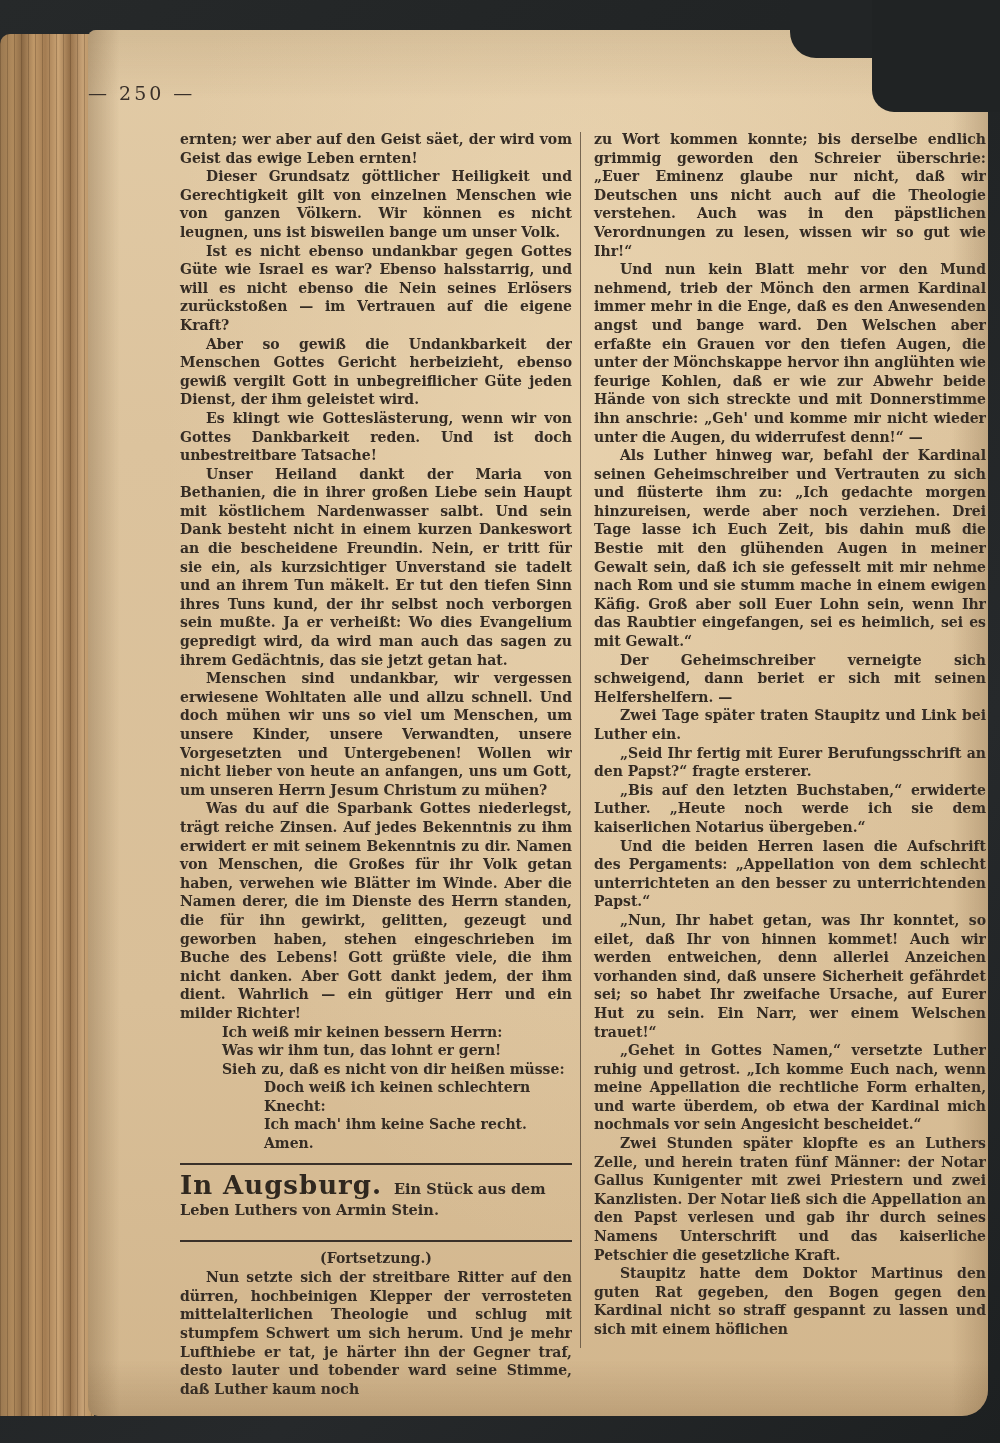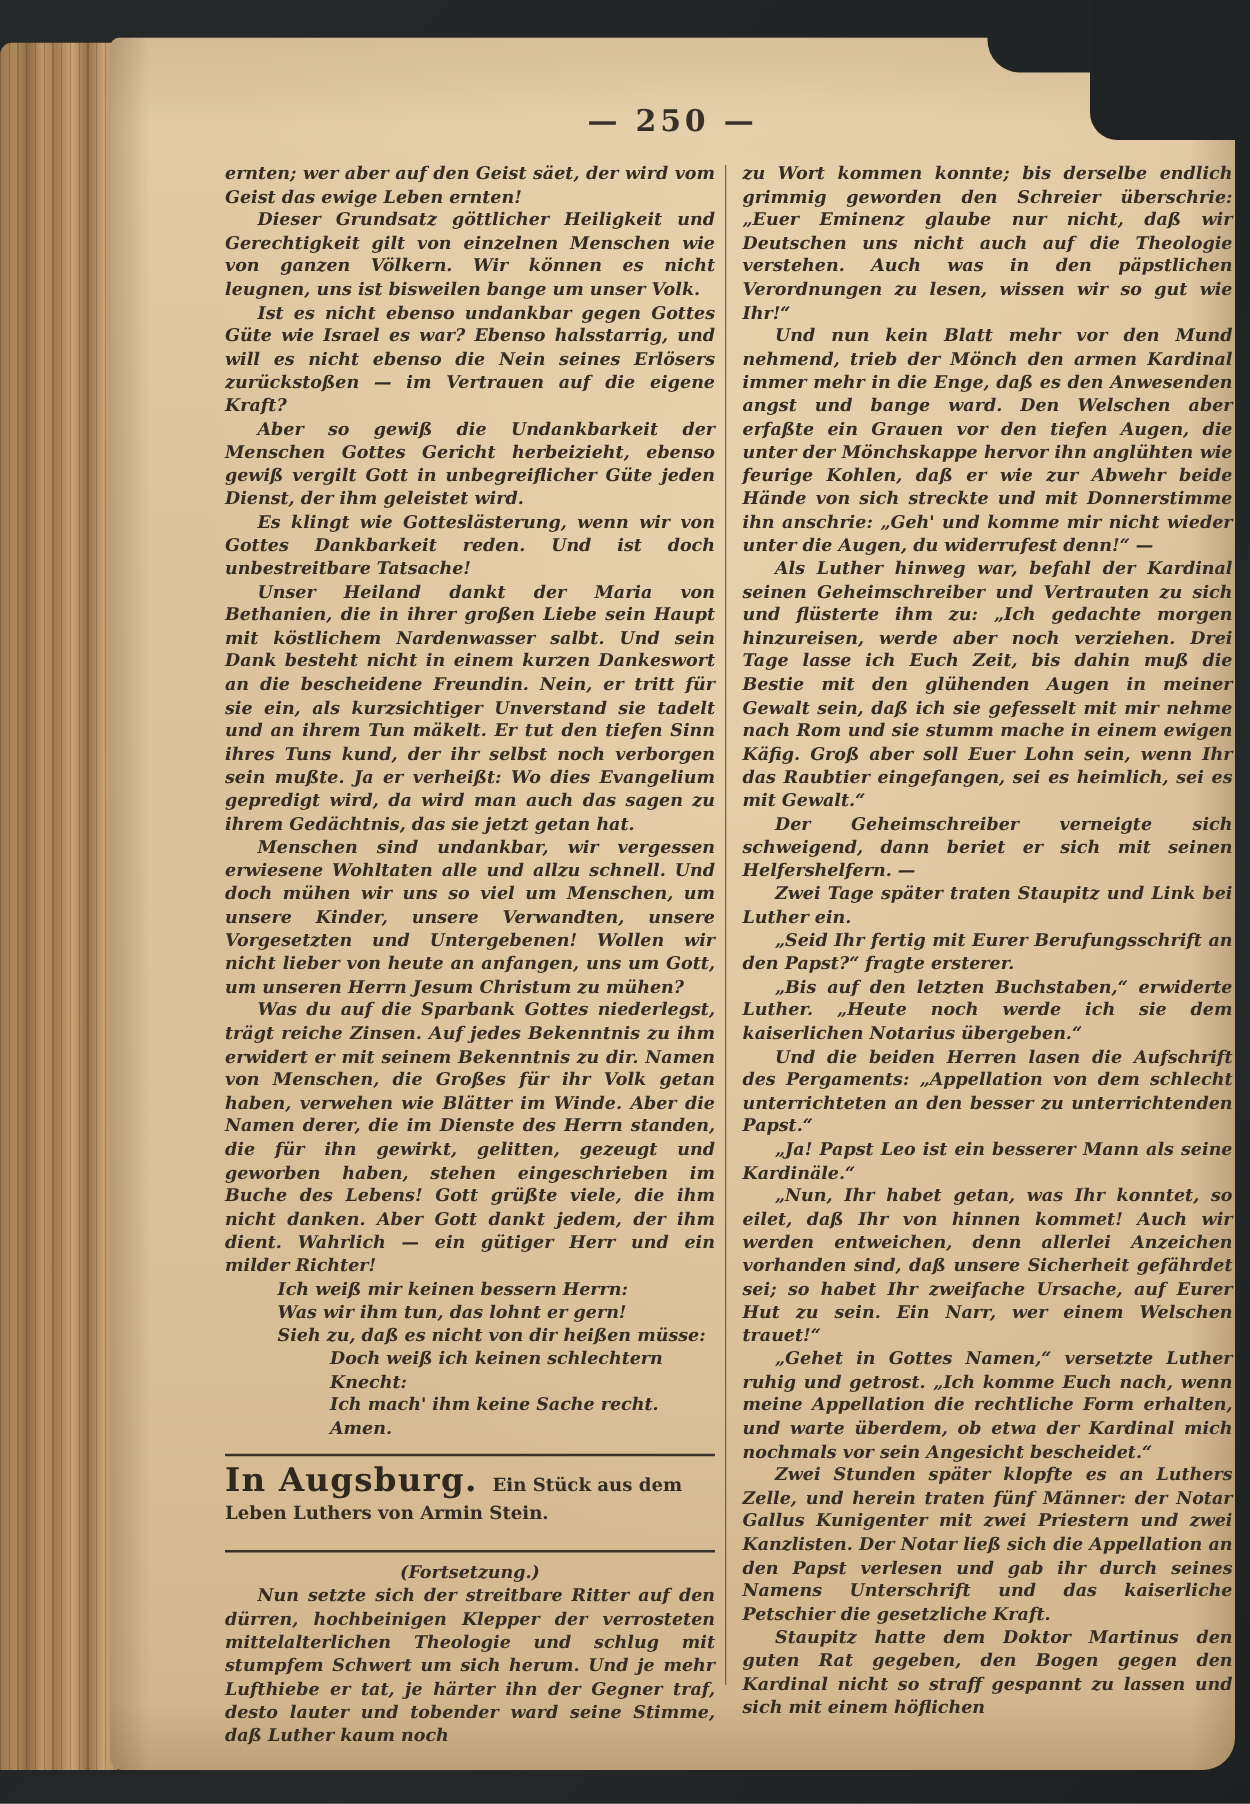--- a/index.html
+++ b/index.html
@@ -28,30 +28,30 @@
   .page::before{
     content:'';position:absolute;inset:0;border-radius:inherit;pointer-events:none;
     background:
       linear-gradient(90deg, rgba(92,62,30,.28) 0%, rgba(0,0,0,0) 3.5%, rgba(0,0,0,0) 96%, rgba(92,62,30,.22) 100%),
       linear-gradient(0deg, rgba(92,62,30,.18) 0%, rgba(0,0,0,0) 4%, rgba(0,0,0,0) 95%, rgba(120,92,52,.14) 100%);
   }
   
   .notch1{position:absolute;right:0;top:0;width:210px;height:58px;background:#222526;border-bottom-left-radius:26px;}
   .notch2{position:absolute;right:0;top:0;width:128px;height:112px;background:#202324;border-bottom-left-radius:22px;}
   .page-number{
-    position:absolute;top:52px;left:0;right:0;text-align:center;
-    font-size:24px;font-weight:bold;color:#39302a;letter-spacing:3px;
+    position:absolute;top:52px;left:0;right:0;text-align:left;
+    font-size:19px;font-weight:normal;color:#39302a;letter-spacing:3px;
   }
   .col{position:absolute;top:100px;color:#352c24;}
   .col-left{left:92px;width:392px;}
   .col-right{left:506px;width:392px;}
   .divider{position:absolute;left:492px;top:102px;width:1px;height:1216px;background:#61523f;opacity:.85;}
   .para{
     margin:0;font-size:14px;line-height:18.6px;font-weight:bold;
-    text-align:justify;text-indent:26px;color:#352c24;font-style:italic;
+    text-align:justify;text-indent:26px;color:#352c24;
   }
   .noindent{text-indent:0;}
   .verse{text-indent:0;text-align:left;padding-left:42px;}
   .verse2{text-indent:0;text-align:left;padding-left:84px;}
   .section-head{
     margin-top:10px;padding:5px 0 21px;
     border-top:2px solid #3a3129;border-bottom:2px solid #3a3129;
   }
   .head-title{font-size:26px;font-weight:bold;letter-spacing:1px;color:#30281f;}
   .head-sub{font-size:14.5px;font-weight:bold;margin-left:12px;color:#352c24;}
@@ -99,21 +99,20 @@
     <div class="col col-right">
       <div>
           <p class="para noindent">zu Wort kommen konnte; bis derselbe endlich grimmig geworden den Schreier überschrie: „Euer Eminenz glaube nur nicht, daß wir Deutschen uns nicht auch auf die Theologie verstehen. Auch was in den päpstlichen Verordnungen zu lesen, wissen wir so gut wie Ihr!“</p>
           <p class="para">Und nun kein Blatt mehr vor den Mund nehmend, trieb der Mönch den armen Kardinal immer mehr in die Enge, daß es den Anwesenden angst und bange ward. Den Welschen aber erfaßte ein Grauen vor den tiefen Augen, die unter der Mönchskappe hervor ihn anglühten wie feurige Kohlen, daß er wie zur Abwehr beide Hände von sich streckte und mit Donnerstimme ihn anschrie: „Geh' und komme mir nicht wieder unter die Augen, du widerrufest denn!“ —</p>
           <p class="para">Als Luther hinweg war, befahl der Kardinal seinen Geheimschreiber und Vertrauten zu sich und flüsterte ihm zu: „Ich gedachte morgen hinzureisen, werde aber noch verziehen. Drei Tage lasse ich Euch Zeit, bis dahin muß die Bestie mit den glühenden Augen in meiner Gewalt sein, daß ich sie gefesselt mit mir nehme nach Rom und sie stumm mache in einem ewigen Käfig. Groß aber soll Euer Lohn sein, wenn Ihr das Raubtier eingefangen, sei es heimlich, sei es mit Gewalt.“</p>
           <p class="para">Der Geheimschreiber verneigte sich schweigend, dann beriet er sich mit seinen Helfershelfern. —</p>
           <p class="para">Zwei Tage später traten Staupitz und Link bei Luther ein.</p>
           <p class="para">„Seid Ihr fertig mit Eurer Berufungsschrift an den Papst?“ fragte ersterer.</p>
           <p class="para">„Bis auf den letzten Buchstaben,“ erwiderte Luther. „Heute noch werde ich sie dem kaiserlichen Notarius übergeben.“</p>
           <p class="para">Und die beiden Herren lasen die Aufschrift des Pergaments: „Appellation von dem schlecht unterrichteten an den besser zu unterrichtenden Papst.“</p>
-          <p class="para">„Ja! Papst Leo ist ein besserer Mann als seine Kardinäle.“</p>
           <p class="para">„Nun, Ihr habet getan, was Ihr konntet, so eilet, daß Ihr von hinnen kommet! Auch wir werden entweichen, denn allerlei Anzeichen vorhanden sind, daß unsere Sicherheit gefährdet sei; so habet Ihr zweifache Ursache, auf Eurer Hut zu sein. Ein Narr, wer einem Welschen trauet!“</p>
           <p class="para">„Gehet in Gottes Namen,“ versetzte Luther ruhig und getrost. „Ich komme Euch nach, wenn meine Appellation die rechtliche Form erhalten, und warte überdem, ob etwa der Kardinal mich nochmals vor sein Angesicht bescheidet.“</p>
           <p class="para">Zwei Stunden später klopfte es an Luthers Zelle, und herein traten fünf Männer: der Notar Gallus Kunigenter mit zwei Priestern und zwei Kanzlisten. Der Notar ließ sich die Appellation an den Papst verlesen und gab ihr durch seines Namens Unterschrift und das kaiserliche Petschier die gesetzliche Kraft.</p>
           <p class="para">Staupitz hatte dem Doktor Martinus den guten Rat gegeben, den Bogen gegen den Kardinal nicht so straff gespannt zu lassen und sich mit einem höflichen</p>
         </div>
     </div>
   </div>
 
   <div class="notch1"></div>
   <div class="notch2"></div>

